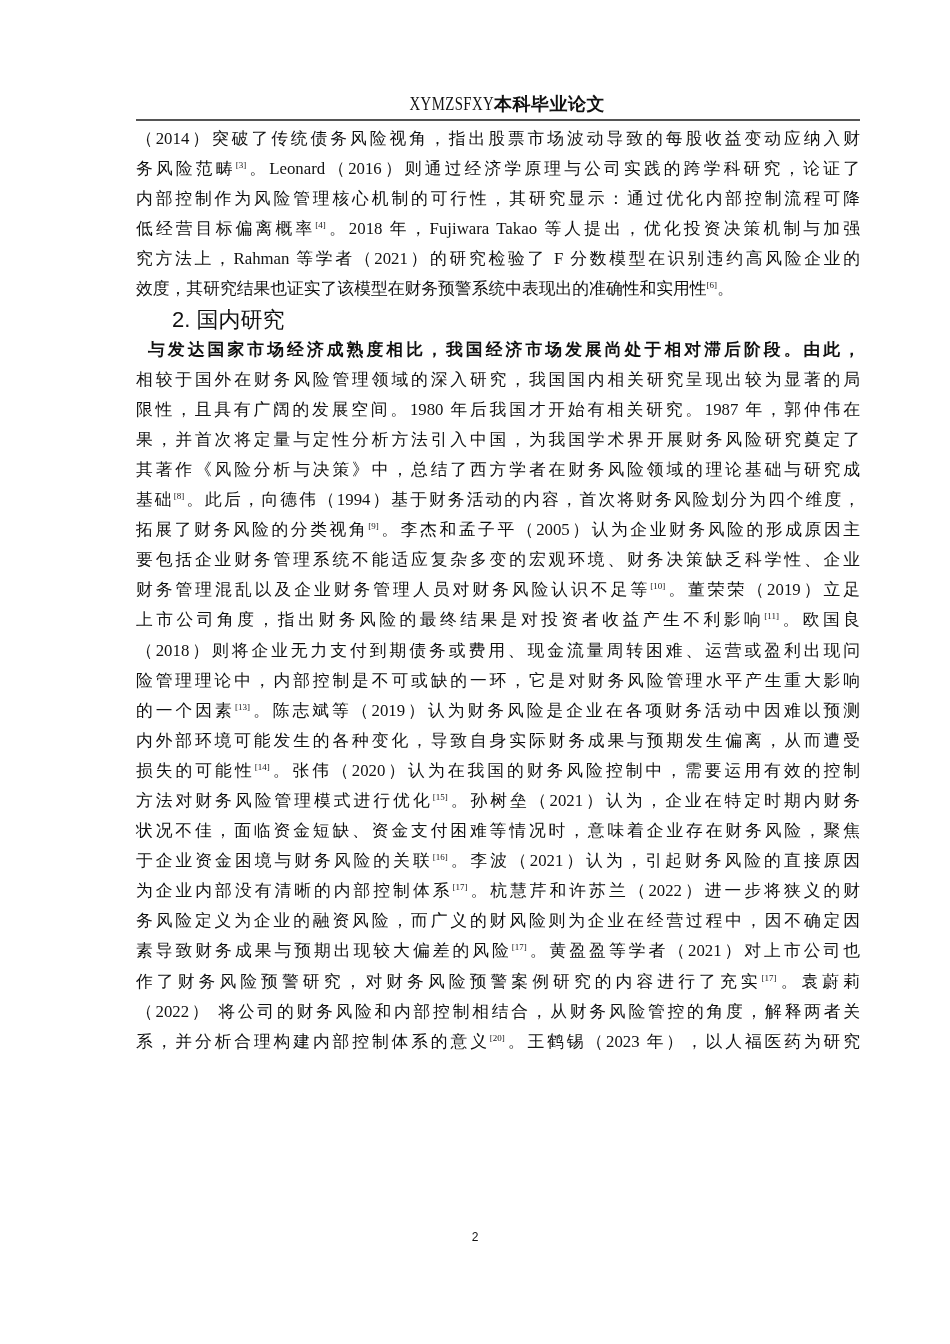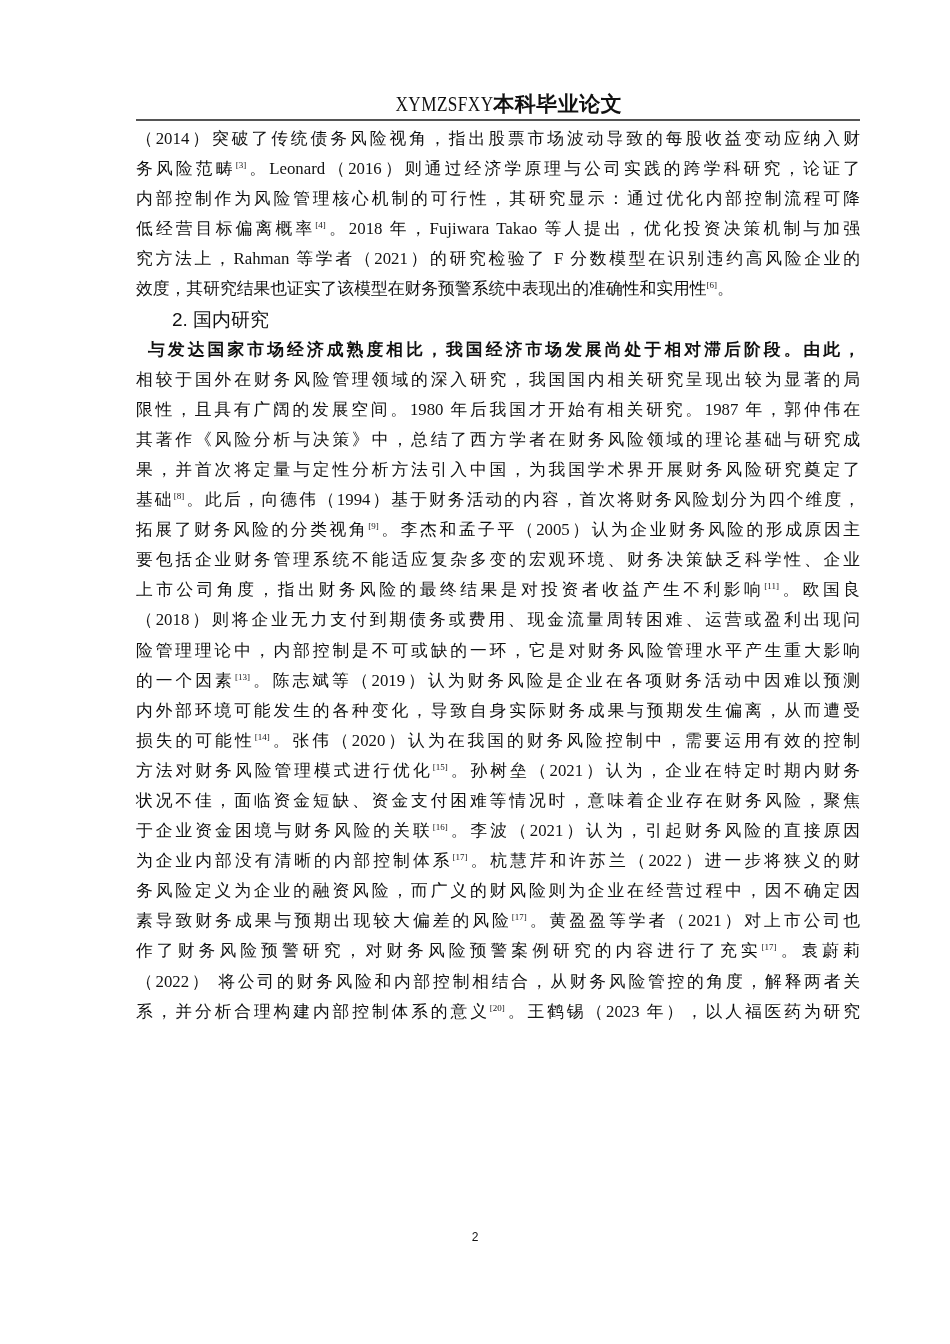--- a/index.html
+++ b/index.html
@@ -1,28 +1,28 @@
 <!DOCTYPE html>
 <html><head>
 <meta charset="utf-8">
 <style>
   html, body { margin: 0; padding: 0; background: #ffffff; }
   body { width: 950px; height: 1344px; position: relative; overflow: hidden;
          font-family: "Liberation Serif", "DejaVu Serif", serif; color: #111; }
   .header { position: absolute; top: 91px; left: 136px; width: 724px; text-align: center;
-            font-size: 21px; line-height: 26px; letter-spacing: 0.5px; }
+            font-size: 18px; line-height: 26px; letter-spacing: 0.5px; }
   .header .latin { font-family: "Liberation Serif", serif; font-weight: normal; transform: scaleX(0.82); display: inline-block; transform-origin: right center; }
   .header .cn { font-family: "DejaVu Sans", sans-serif; font-weight: bold; }
   .rule { position: absolute; top: 119px; left: 136px; width: 724px; height: 2px; background: #555; }
   .body { position: absolute; top: 124px; left: 136px; width: 724px; }
   .line { height: 30.1px; line-height: 30.1px; font-size: 16.8px; white-space: nowrap;
           text-align: justify; text-align-last: justify; overflow: visible; }
   .line.last { text-align-last: left; }
   .line.first-indent { padding-left: 12px; font-weight: bold; }
-  .heading { height: 30px; line-height: 30px; font-size: 19px; padding-left: 36px;
+  .heading { height: 30px; line-height: 30px; font-size: 22px; padding-left: 36px;
              font-family: "Liberation Sans", "DejaVu Sans", sans-serif; }
   sup { font-size: 9px; vertical-align: 0; position: relative; top: -6px; line-height: 0; }
   .page-num { position: absolute; top: 1230px; left: 0; width: 950px; text-align: center;
               font-family: "Liberation Sans", sans-serif; font-size: 12px; }
 </style>
 </head>
 <body>
 
 <div class="header">
   <span class="latin">XYMZSFXY</span><span class="cn">本科毕业论文</span>
@@ -36,25 +36,26 @@
       <div class="line"><span>内部控制作为风险管理核心机制的可行性，其研究显示：通过优化内部控制流程可降</span></div>
       <div class="line"><span>低经营目标偏离概率</span><sup>[4]</sup><span>。2018 年，Fujiwara  Takao 等人提出，优化投资决策机制与加强</span></div>
       <div class="line"><span>究方法上，Rahman 等学者（2021）的研究检验了 F 分数模型在识别违约高风险企业的</span></div>
       <div class="line last"><span>效度，其研究结果也证实了该模型在财务预警系统中表现出的准确性和实用性</span><sup>[6]</sup><span>。</span></div>
     </div>
   <div class="heading">2. 国内研究</div>
   <div id="block2">
       <div class="line first-indent"><span>与发达国家市场经济成熟度相比，我国经济市场发展尚处于相对滞后阶段。由此，</span></div>
       <div class="line"><span>相较于国外在财务风险管理领域的深入研究，我国国内相关研究呈现出较为显著的局</span></div>
       <div class="line"><span>限性，且具有广阔的发展空间。1980 年后我国才开始有相关研究。1987 年，郭仲伟在</span></div>
+      <div class="line"><span>果，并首次将定量与定性分析方法引入中国，为我国学术界开展财务风险研究奠定了</span></div>
       <div class="line"><span>其著作《风险分析与决策》中，总结了西方学者在财务风险领域的理论基础与研究成</span></div>
-      <div class="line"><span>果，并首次将定量与定性分析方法引入中国，为我国学术界开展财务风险研究奠定了</span></div>
       <div class="line"><span>基础</span><sup>[8]</sup><span>。此后，向德伟（1994）基于财务活动的内容，首次将财务风险划分为四个维度，</span></div>
       <div class="line"><span>拓展了财务风险的分类视角</span><sup>[9]</sup><span>。李杰和孟子平（2005）认为企业财务风险的形成原因主</span></div>
       <div class="line"><span>要包括企业财务管理系统不能适应复杂多变的宏观环境、财务决策缺乏科学性、企业</span></div>
+      <div class="line"><span>财务管理混乱以及企业财务管理人员对财务风险认识不足等</span><sup>[10]</sup><span>。董荣荣（2019）立足</span></div>
       <div class="line"><span>上市公司角度，指出财务风险的最终结果是对投资者收益产生不利影响</span><sup>[11]</sup><span>。欧国良</span></div>
       <div class="line"><span>（2018）则将企业无力支付到期债务或费用、现金流量周转困难、运营或盈利出现问</span></div>
       <div class="line"><span>险管理理论中，内部控制是不可或缺的一环，它是对财务风险管理水平产生重大影响</span></div>
       <div class="line"><span>的一个因素</span><sup>[13]</sup><span>。陈志斌等（2019）认为财务风险是企业在各项财务活动中因难以预测</span></div>
       <div class="line"><span>内外部环境可能发生的各种变化，导致自身实际财务成果与预期发生偏离，从而遭受</span></div>
       <div class="line"><span>损失的可能性</span><sup>[14]</sup><span>。张伟（2020）认为在我国的财务风险控制中，需要运用有效的控制</span></div>
       <div class="line"><span>方法对财务风险管理模式进行优化</span><sup>[15]</sup><span>。孙树垒（2021）认为，企业在特定时期内财务</span></div>
       <div class="line"><span>状况不佳，面临资金短缺、资金支付困难等情况时，意味着企业存在财务风险，聚焦</span></div>
       <div class="line"><span>于企业资金困境与财务风险的关联</span><sup>[16]</sup><span>。李波（2021）认为，引起财务风险的直接原因</span></div>
       <div class="line"><span>为企业内部没有清晰的内部控制体系</span><sup>[17]</sup><span>。杭慧芹和许苏兰（2022）进一步将狭义的财</span></div>

